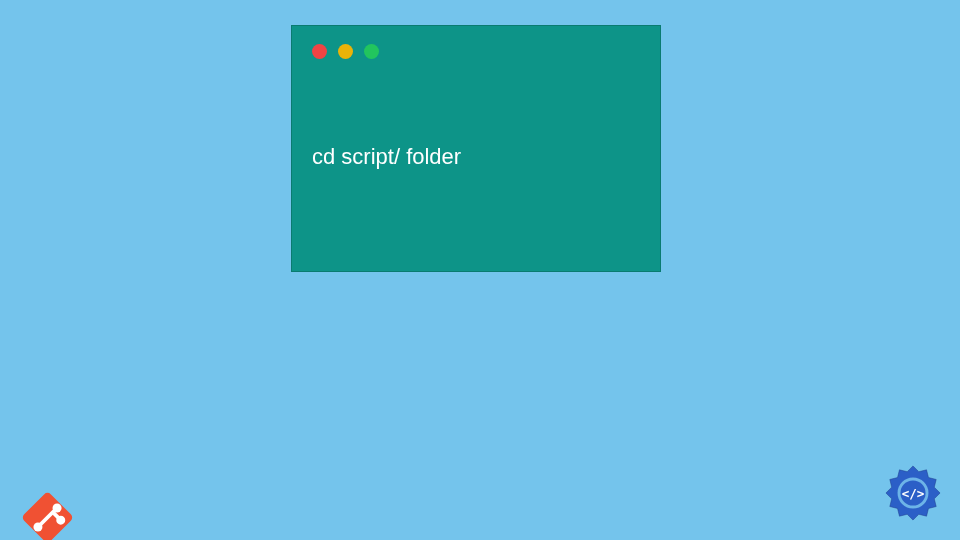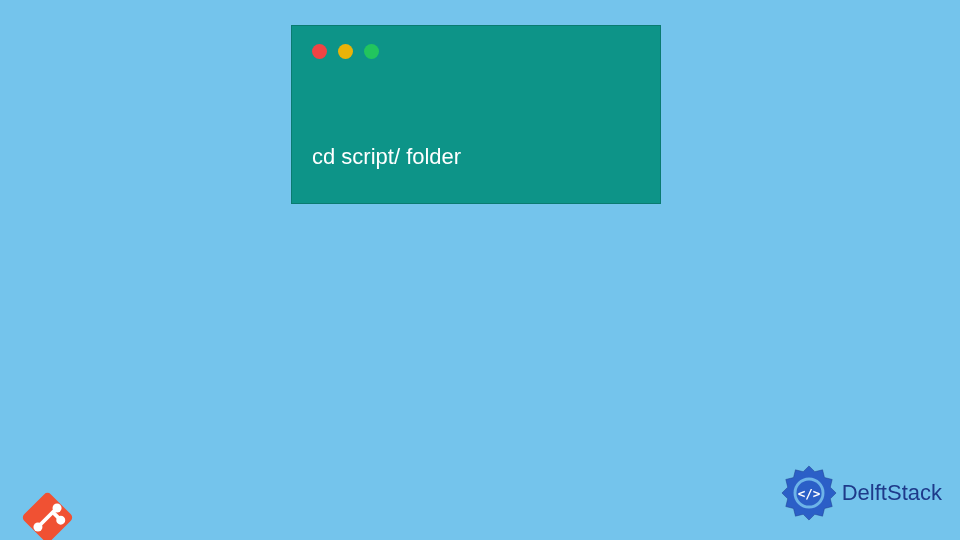--- a/index.html
+++ b/index.html
@@ -13,21 +13,21 @@
       background: #74c4ec;
       position: relative;
       font-family: Arial, sans-serif;
       overflow: hidden;
     }
     .terminal-window {
       position: absolute;
       left: 291px;
       top: 25px;
       width: 370px;
-      height: 179px;
+      height: 247px;
       background: #0d9488;
       border: 1px solid #0a7b70;
     }
     .window-controls {
       display: flex;
       gap: 11px;
       padding: 18px 20px 0 20px;
     }
     .window-dot {
       width: 15px;
@@ -104,14 +104,13 @@
   <div class="delft-emblem">
     <svg viewBox="0 0 60 60" width="58" height="58">
       <g fill="#2b5fc7" stroke="#1e3a8a" stroke-width="0.5">
         <path d="M30 2 L36 8 L44 6 L46 14 L54 16 L52 24 L58 30 L52 36 L54 44 L46 46 L44 54 L36 52 L30 58 L24 52 L16 54 L14 46 L6 44 L8 36 L2 30 L8 24 L6 16 L14 14 L16 6 L24 8 Z"></path>
       </g>
       <circle cx="30" cy="30" r="16" fill="#6db4e8"></circle>
       <circle cx="30" cy="30" r="13" fill="#2b5fc7"></circle>
       <text x="30" y="35" font-size="13" fill="#ffffff" text-anchor="middle" font-family="monospace" font-weight="bold">&lt;/&gt;</text>
     </svg>
   </div>
-  <div class="delft-text">DelftStack</div>
 </div>
 
 </body></html>

